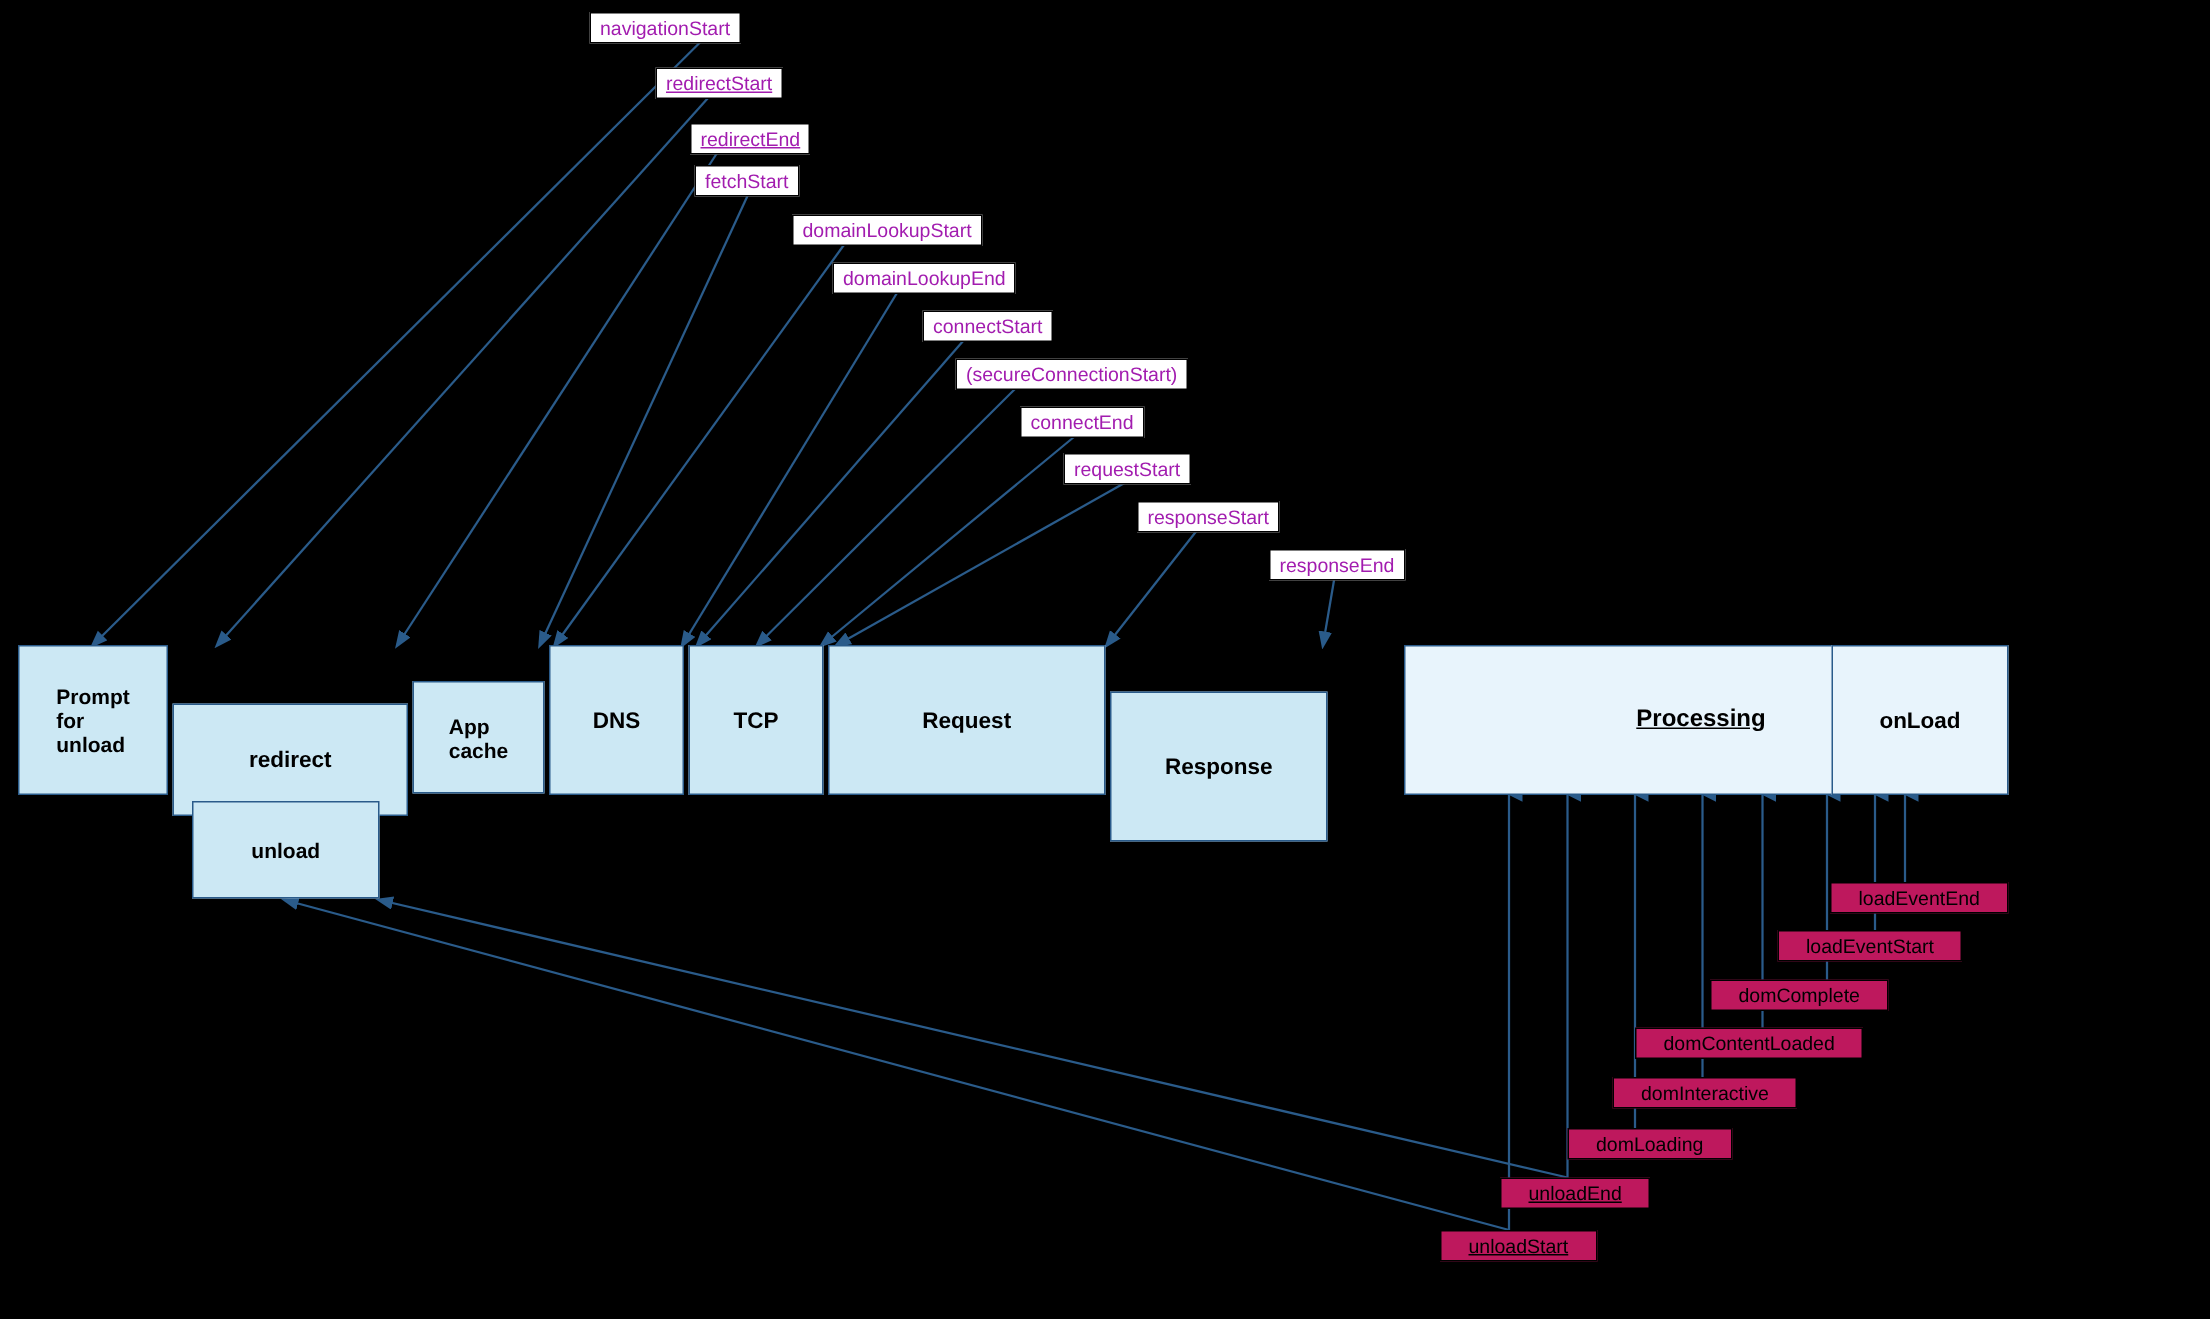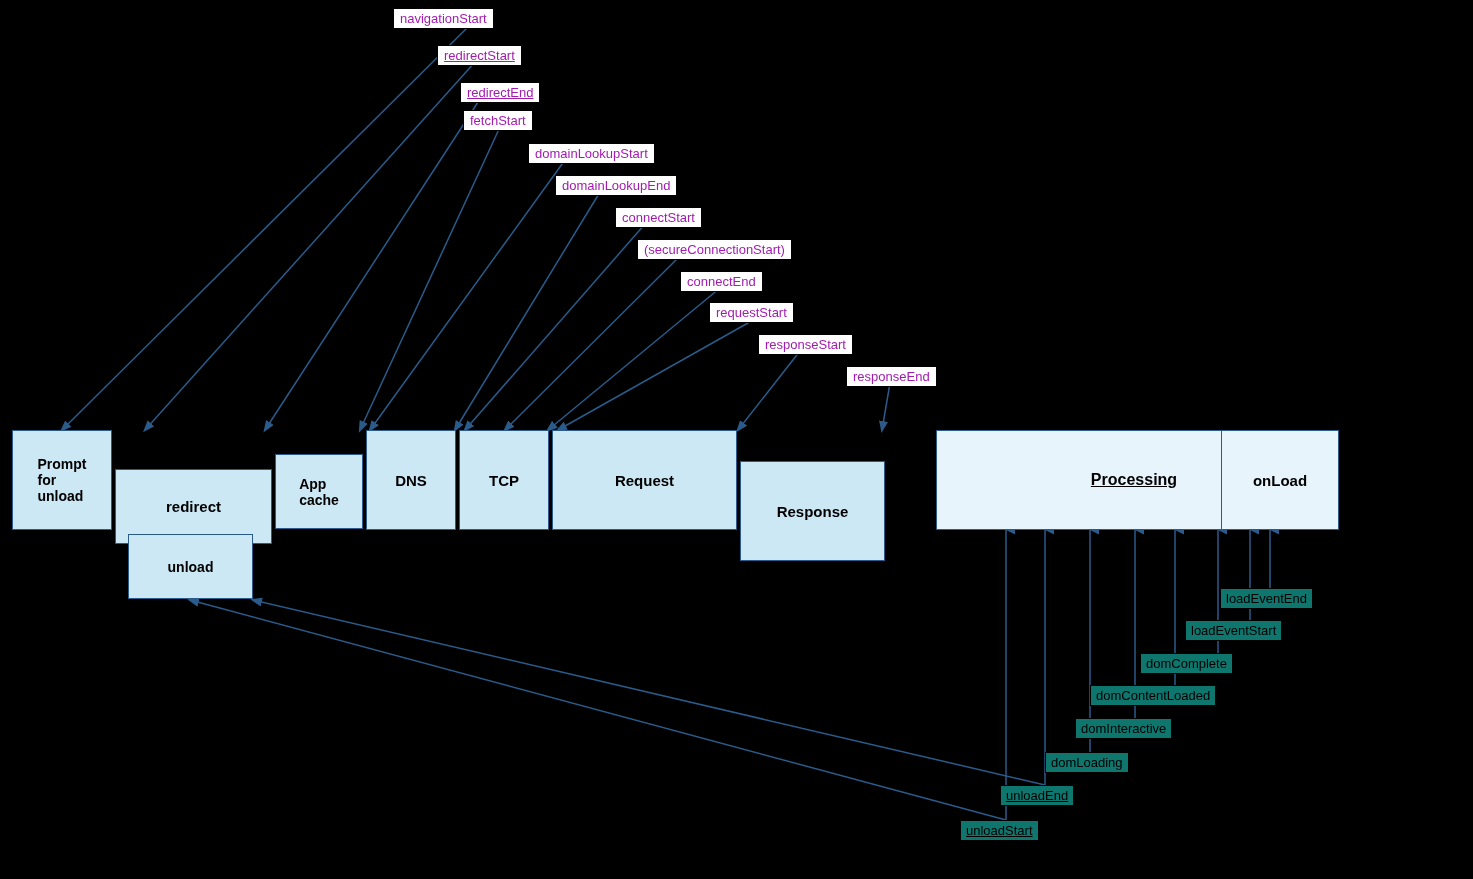--- a/index.html
+++ b/index.html
@@ -47,23 +47,23 @@
       font-size: 13px;
       color: #a21caf;
       white-space: nowrap;
     }
     .timeline-label.underlined {
       text-decoration: underline;
     }
     
     .bottom-label {
       position: absolute;
-      background: #0f766e;
+      background: #be185d;
       border: 1px solid #000;
-      padding: 2px 5px;
+      padding: 2px 18px;
       font-size: 13px;
       color: #000;
       white-space: nowrap;
     }
     .bottom-label.underlined {
       text-decoration: underline;
     }
     
     .unload-block {
       position: absolute;

